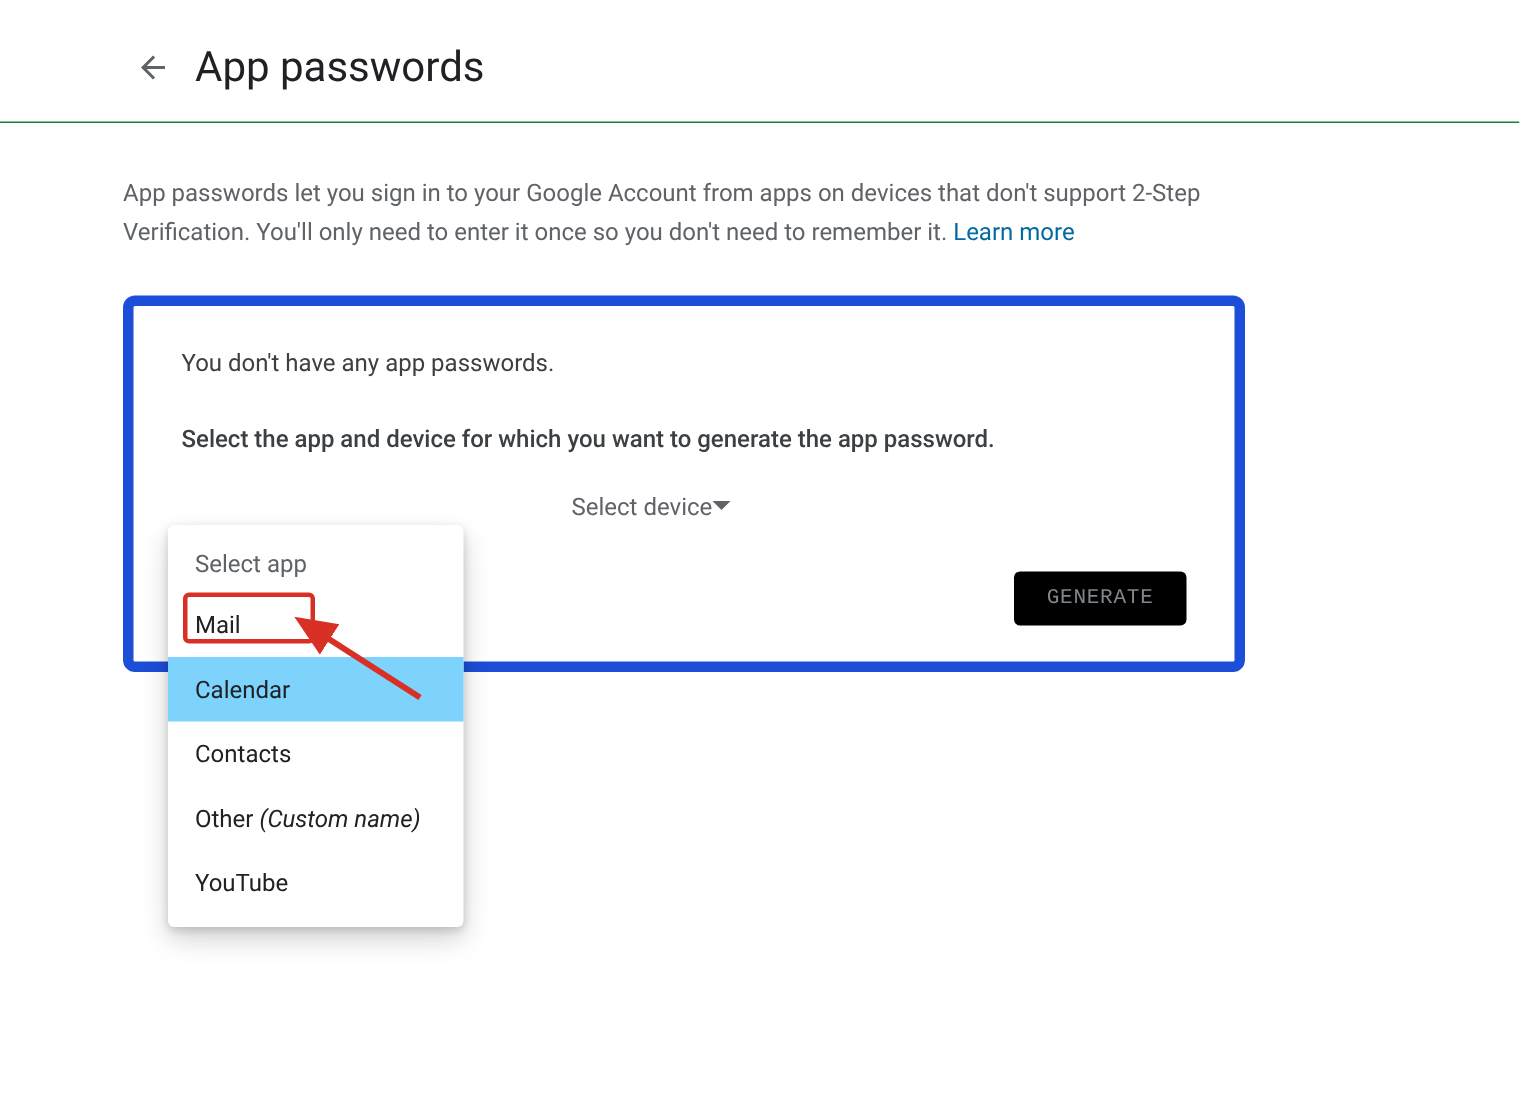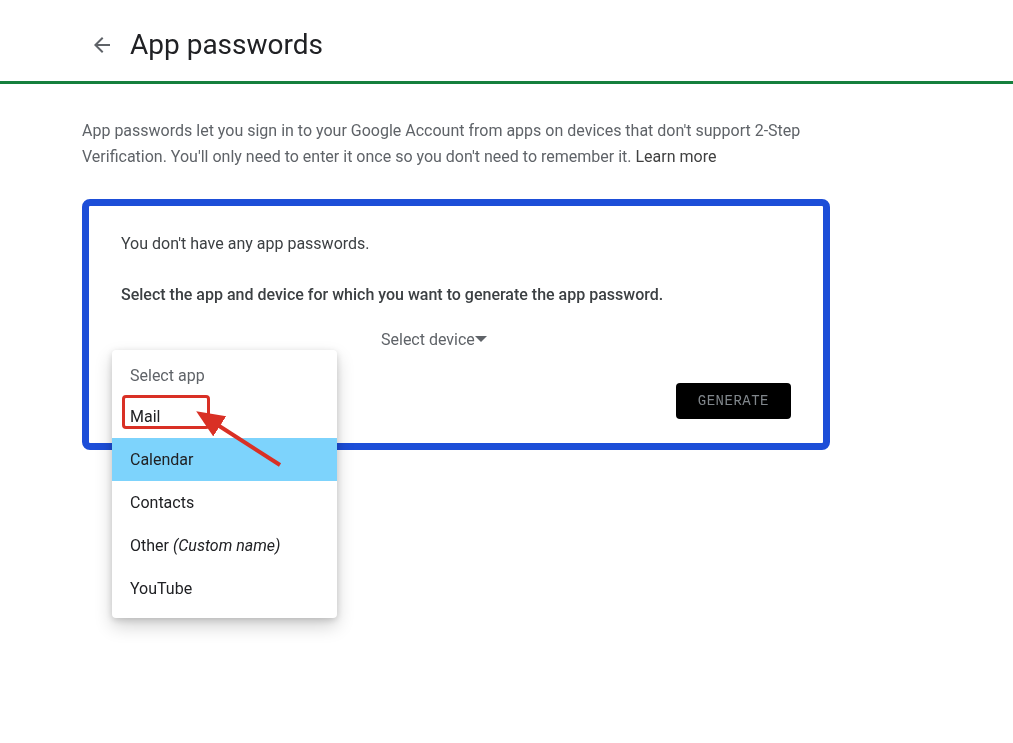--- a/index.html
+++ b/index.html
@@ -8,21 +8,21 @@
       background: #fff;
       color: #202124;
       width: 1013px;
       height: 743px;
       position: relative;
     }
     .header {
       display: flex;
       align-items: center;
       padding: 28px 0 20px 90px;
-      border-bottom: 3px solid #15803d;
+      border-bottom: 1px solid #15803d;
     }
     .back-icon {
       width: 24px;
       height: 24px;
       display: flex;
       align-items: center;
       justify-content: center;
       cursor: pointer;
       margin-right: 16px;
       color: #5f6368;
@@ -36,21 +36,21 @@
       padding: 34px 90px 0 82px;
       max-width: 920px;
     }
     .intro {
       font-size: 16px;
       line-height: 1.6;
       color: #5f6368;
       margin-bottom: 30px;
     }
     .intro a {
-      color: #404040;
+      color: #0369a1;
       text-decoration: none;
       cursor: pointer;
     }
     .card {
       border: 7px solid #1d4ed8;
       border-radius: 8px;
       padding: 28px 32px 24px 32px;
       position: relative;
     }
     .no-pw {
@@ -94,21 +94,21 @@
       letter-spacing: 0.5px;
       color: #80868b;
       cursor: pointer;
       font-family: Liberation Mono, monospace;
     }
     
     .dropdown {
       position: absolute;
       left: 112px;
       top: 350px;
-      width: 225px;
+      width: 197px;
       background: #fff;
       border-radius: 4px;
       box-shadow: 0 2px 6px rgba(0,0,0,0.15), 0 8px 18px rgba(0,0,0,0.18);
       z-index: 10;
       padding-top: 8px;
       padding-bottom: 8px;
     }
     .dd-placeholder {
       color: #5f6368;
       font-size: 16px;

